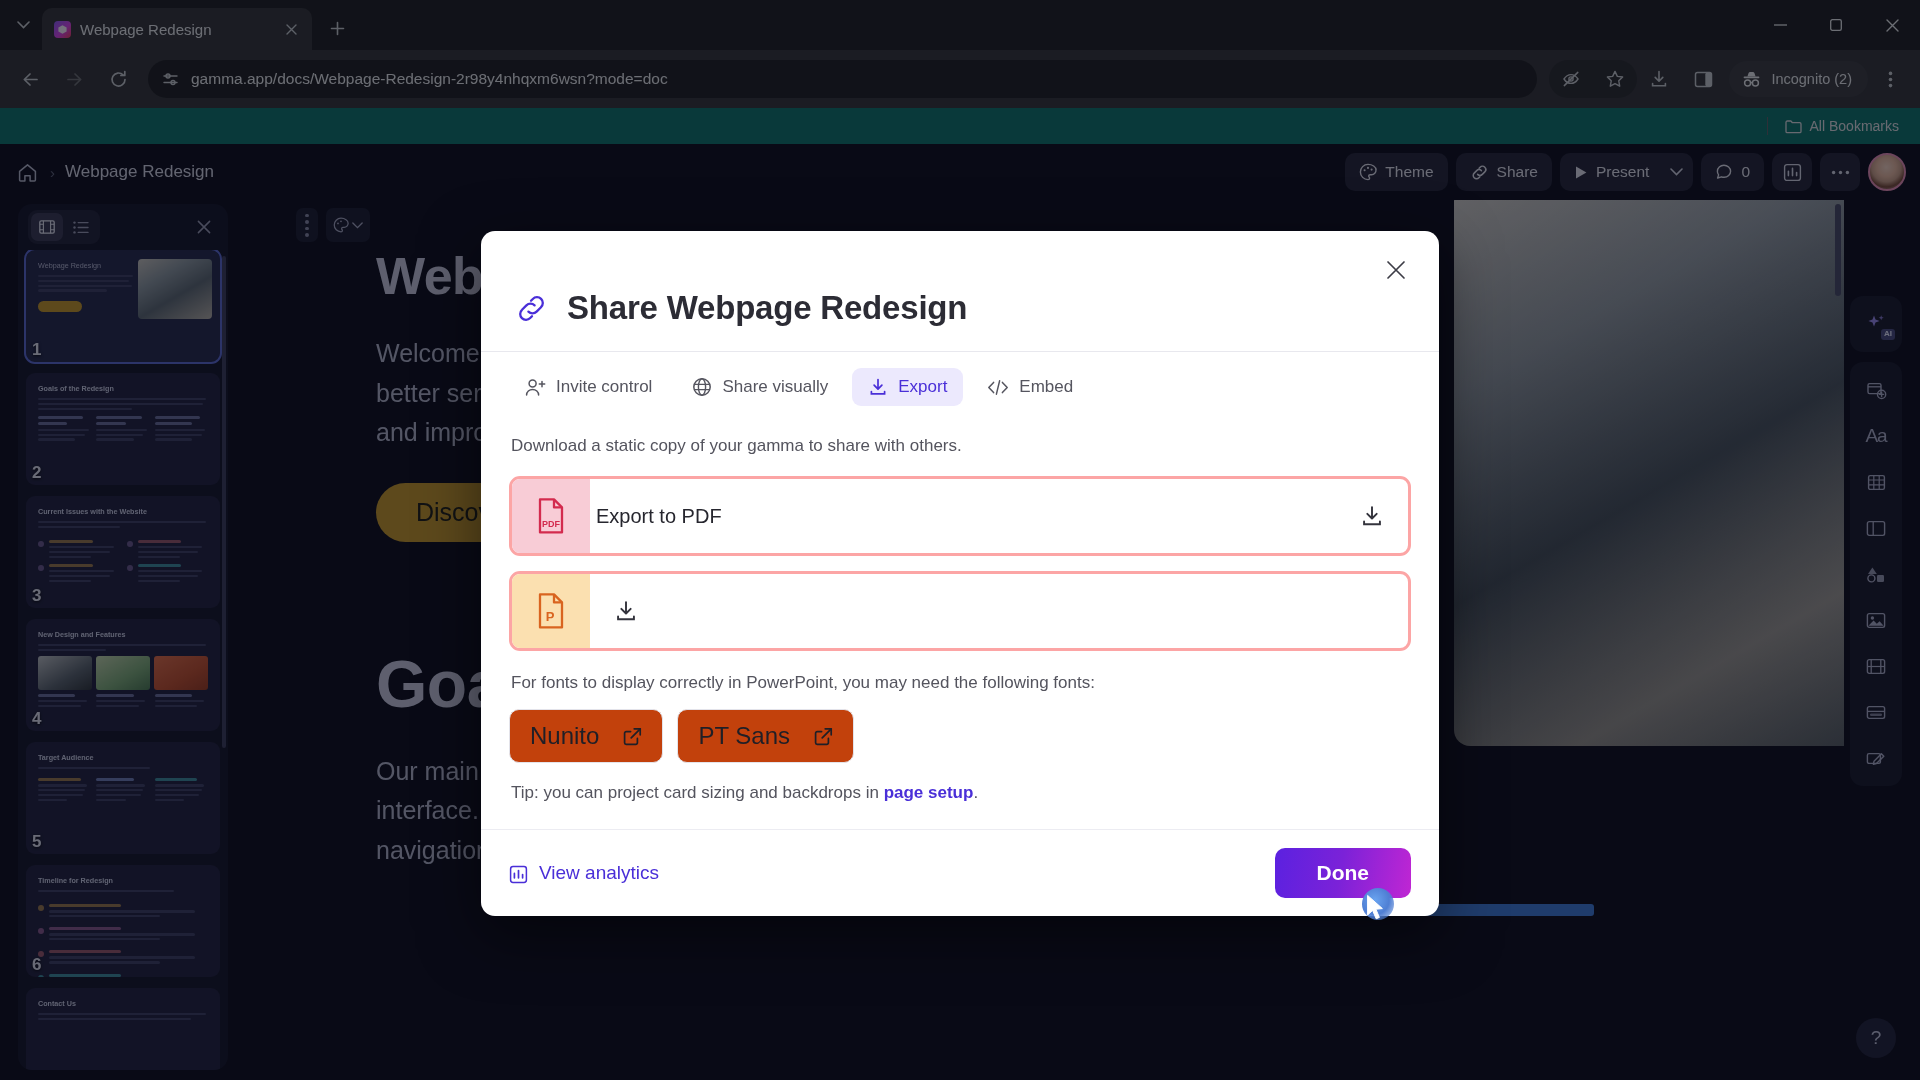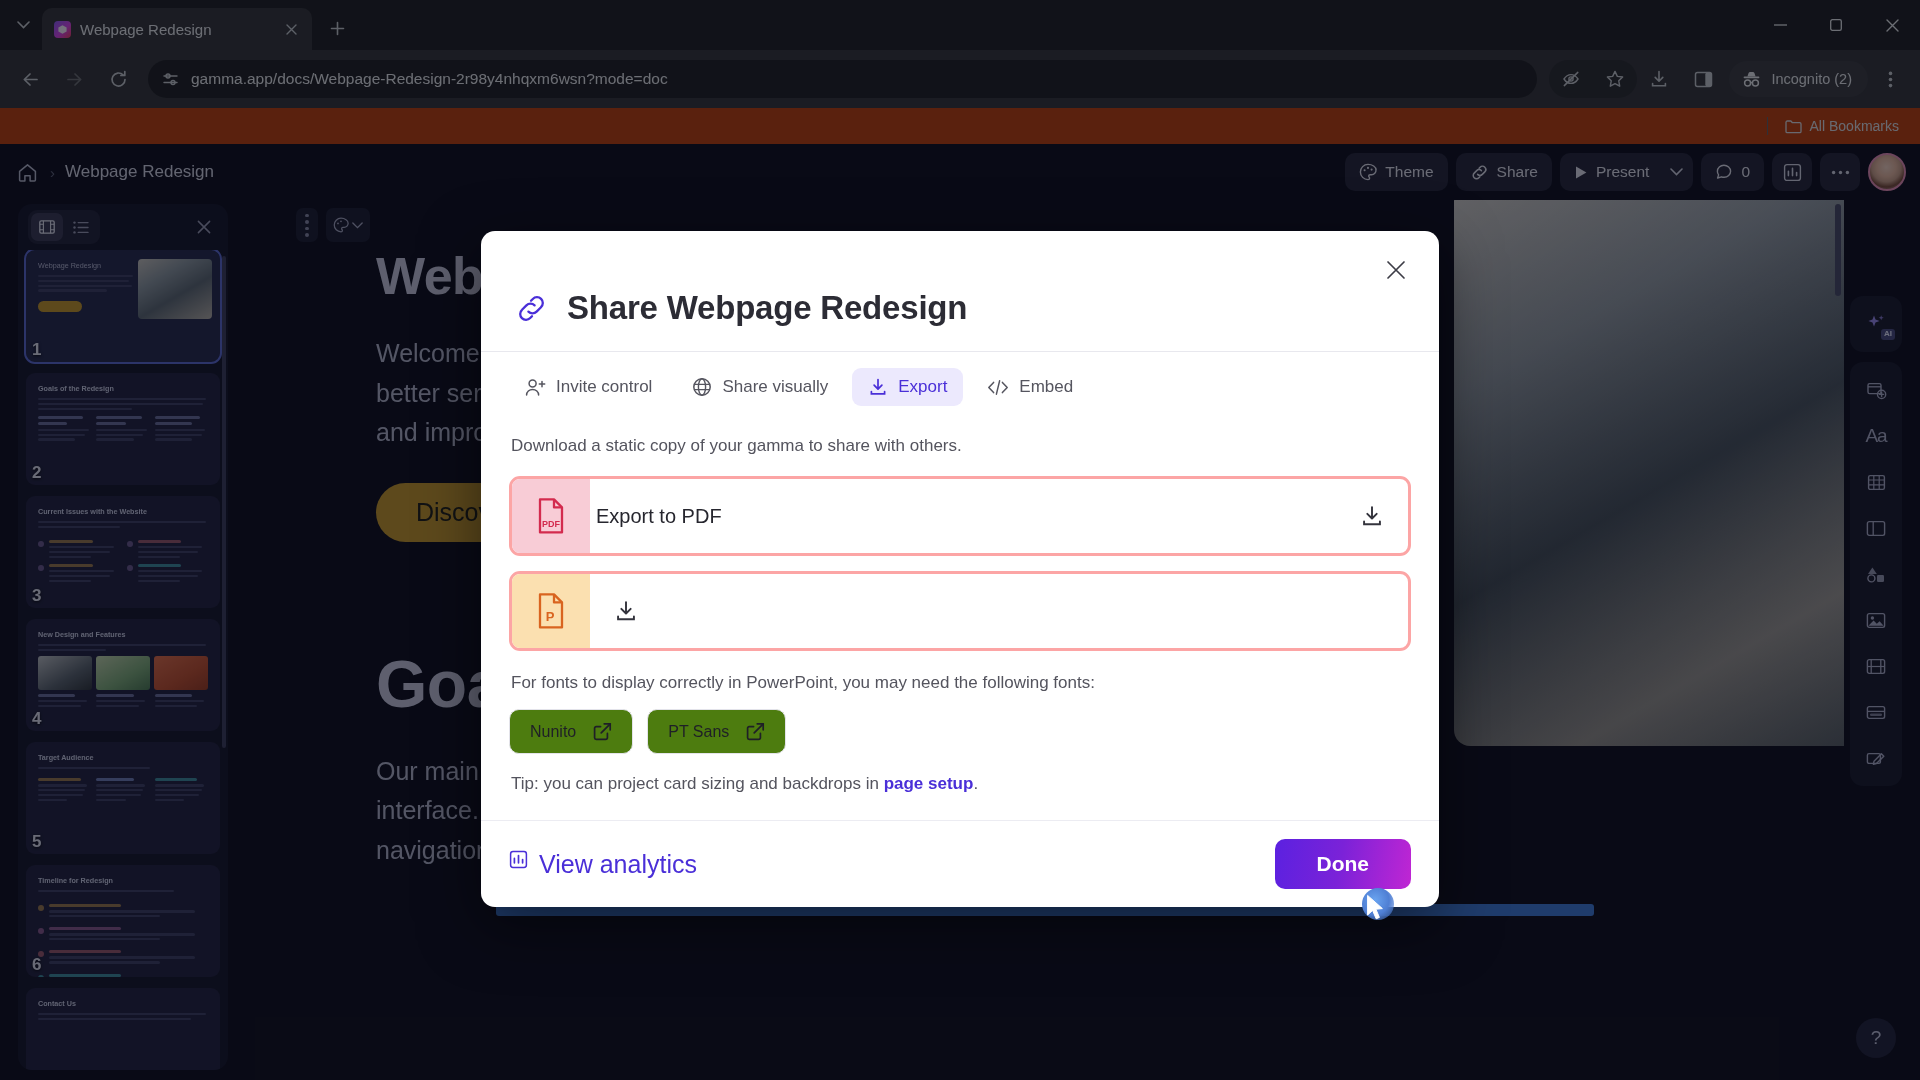--- a/index.html
+++ b/index.html
@@ -76,21 +76,21 @@
   .incognito-pill {
     height:36px; border-radius:18px; background:#3c3d41;
     display:flex; align-items:center; gap:9px; padding:0 16px 0 12px;
     color:#e8eaed; font-size:14.5px; margin-left:4px; cursor:pointer;
     white-space:nowrap;
   }
   .pillgroup { display:flex; align-items:center; background:#2c2d30; border-radius:19px; margin-left:4px; }
 
   .bookmarkbar {
     position:absolute; top:108px; left:0; right:0; height:36px;
-    background:#c2410c; display:flex; align-items:center;
+    background:#0f766e; display:flex; align-items:center;
     justify-content:flex-end; padding:0 14px; gap:10px;
   }
   .bm-sep { width:1px; height:18px; background:#5f6368; }
   .bm-all {
     display:flex; align-items:center; gap:8px; color:#dfe1e5;
     font-size:14px; cursor:pointer; padding:3px 7px; border-radius:5px;
   }
 
   
   #app {
@@ -265,32 +265,32 @@
     overflow:hidden; margin-bottom:15px; cursor:pointer; background:#fff;
   }
   .exp-ico { width:78px; display:flex; align-items:center; justify-content:center; flex:0 0 78px; }
   .exp-label { flex:1; display:flex; align-items:center; font-size:20px; color:#26262e; padding:0 6px; }
   .exp-dl { width:72px; display:flex; align-items:center; justify-content:center; color:#33333c; flex:0 0 72px; }
   .exp-spacer { height:74px; }
 
   .fonts-note { font-size:17px; color:#54545e; margin:22px 0 16px 2px; }
   .font-chips { display:flex; gap:14px; margin-bottom:20px; }
   .font-chip {
-    display:flex; align-items:center; gap:17px; border:1px solid #e3e3ea; border-radius:10px;
-    padding:12px 20px; font-size:16px; color:#1f1f27; cursor:pointer; background:#4d7c0f;
+    display:flex; align-items:center; gap:24px; border:1px solid #e3e3ea; border-radius:10px;
+    padding:12px 20px; font-size:24px; color:#1f1f27; cursor:pointer; background:#c2410c;
   }
   .tip { font-size:17px; color:#54545e; margin:0 0 26px 2px; }
   .tip a { color:#4a2fd8; text-decoration:none; font-weight:bold; }
 
   .m-foot {
     border-top:1px solid #ececf2; padding:18px 28px;
     display:flex; align-items:center;
   }
   .analytics-link {
-    display:flex; align-items:flex-start; gap:11px; color:#4a2fd8; font-size:25px;
+    display:flex; align-items:flex-end; gap:11px; color:#4a2fd8; font-size:19px;
     cursor:pointer; font-weight:500;
   }
   .done-btn {
     margin-left:auto; position:relative;
     background:linear-gradient(100deg,#5b21e0 0%,#7b22d8 48%,#c026d3 100%);
     color:#fff; font-size:21px; font-weight:bold; border:none;
     padding:13px 42px; border-radius:10px; cursor:pointer;
     font-family:"Liberation Sans", sans-serif;
   }
 

